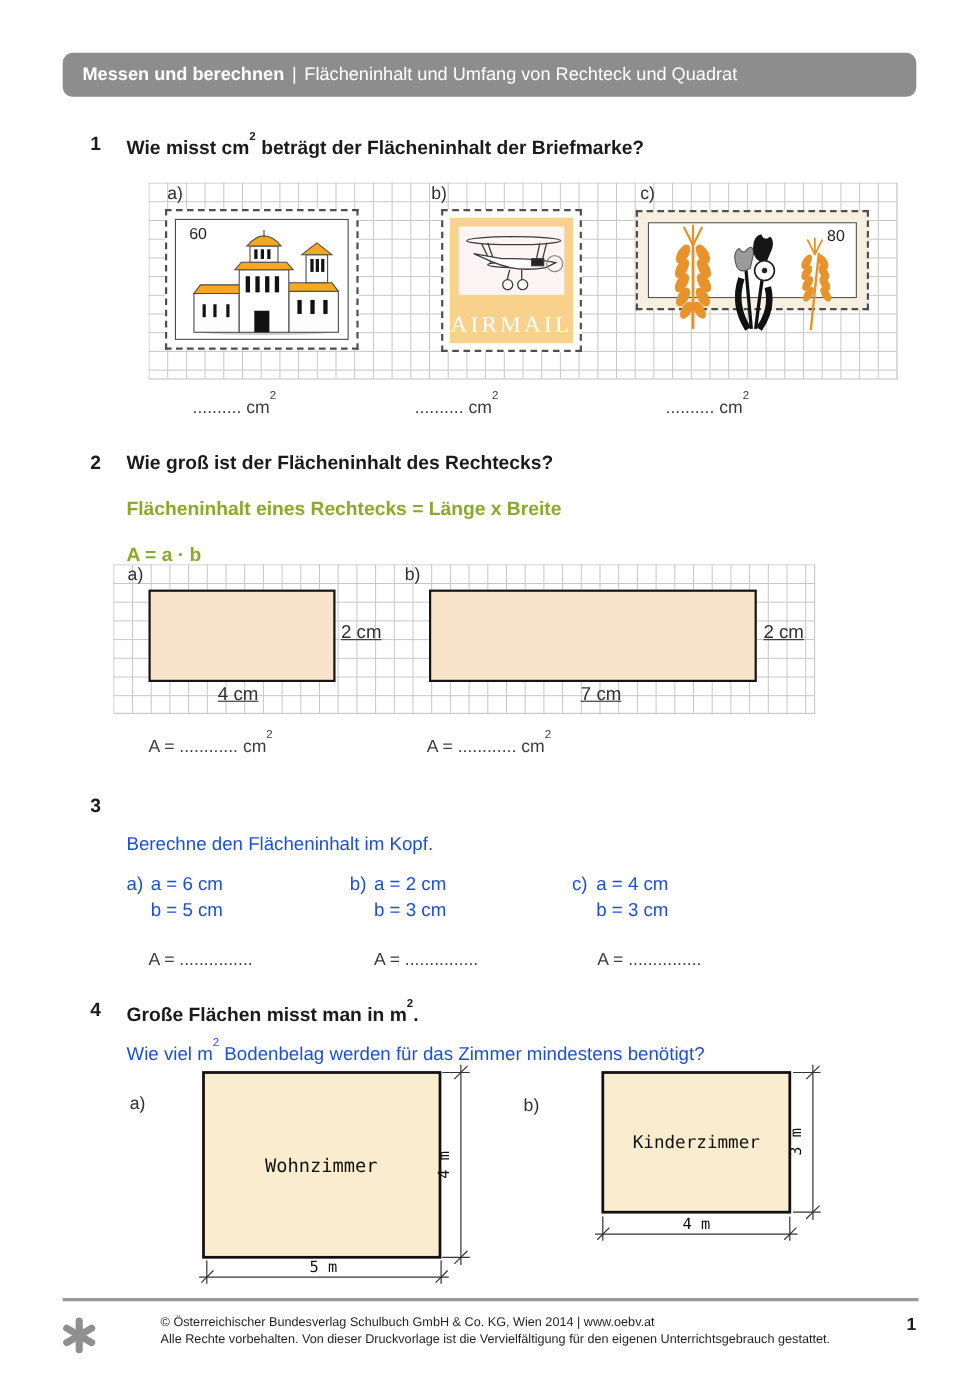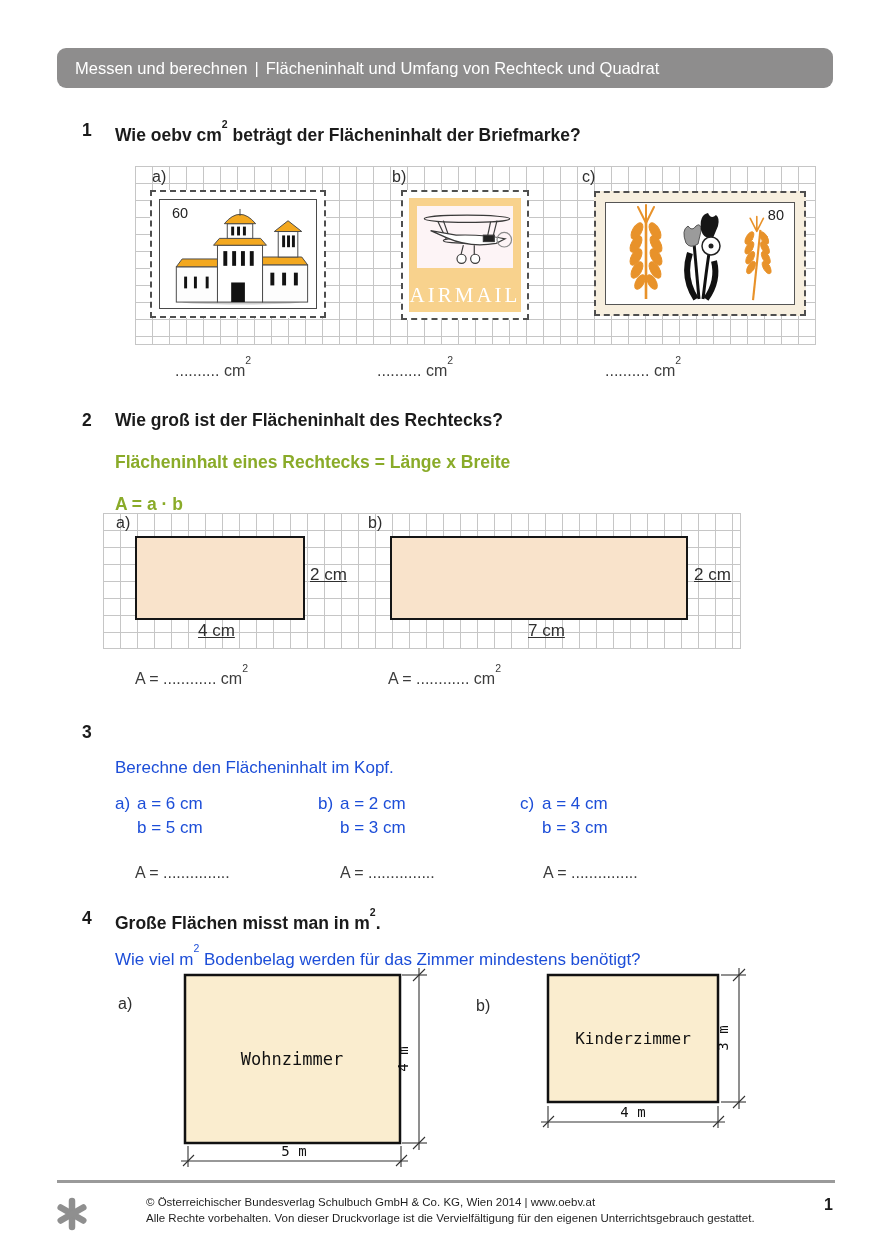--- a/index.html
+++ b/index.html
@@ -5,21 +5,21 @@
   * { margin:0; padding:0; box-sizing:border-box; }
   html,body { background:#fff; }
   body { font-family:"Liberation Sans", sans-serif; }
   .page { position:relative; width:890px; height:1259px; background:#fff; overflow:hidden; }
   .abs { position:absolute; }
 
   
   .header-bar { left:57px; top:48px; width:776px; height:40px; background:#8e8d8d;
     border-radius:9px; color:#fff; display:flex; align-items:center; padding-left:18px;
     font-size:16.5px; }
-  .header-bar .hb-title { font-weight:normal;text-align:right; }
+  .header-bar .hb-title { font-weight:bold;text-align:right; }
   .header-bar .hb-div { margin:0 7px; font-weight:normal; }
 
   
   .qhead { display:flex; font-size:17.5px; font-weight:bold; color:#1b1b1b; line-height:24px; }
   .qnum { width:33px; }
   .body-text { font-size:17px; color:#1d4ed8; line-height:24px; }
   sup.s { font-size:10.5px; position:relative; top:-6px; }
 
   
   .grid { background-image:
@@ -31,21 +31,21 @@
   
   .stamp { position:absolute; border:2px dashed #4f4f4f; }
   .stamp-a { left:150px; top:190px; width:176px; height:128px; background:#fff; }
   .stamp-a-inner { position:absolute; inset:7px; border:1px solid #4a4a4a; background:#fff; }
   .denom { position:absolute; font-size:14.5px; color:#1e1e1e; }
   .stamp-b { left:390px; top:190px; width:128px; height:130px; background:#fff; }
   .stamp-b-inner { position:absolute; inset:6px; background:#f8d28d; }
   .stamp-b-panel { position:absolute; left:8px; right:8px; top:8px; height:62px; background:#fdf4f6; }
   .airmail { position:absolute; left:0; right:0; bottom:4px; text-align:center;
     font-family:"Liberation Serif", serif; font-size:21px; letter-spacing:3px; color:#fff; }
-  .stamp-c { left:578px; top:191px; width:212px; height:125px; background:#f7efdf;margin-left:16px; }
+  .stamp-c { left:578px; top:191px; width:212px; height:91px; background:#f7efdf; }
   .stamp-c-inner { position:absolute; inset:9px; border:1px solid #555; background:#fff; }
 
   .ans { font-size:16px; color:#3c3c3c; }
 
   .formula { font-size:17.5px; font-weight:bold; color:#8aab29; line-height:24px; }
 
   .rect2 { position:absolute; background:#f9e3cb; border:2px solid #151515; }
   .dim-label { position:absolute; font-size:17px; color:#2f2f2f;text-decoration:underline; }
 
   .room-svg text { font-family:"DejaVu Sans Mono", monospace; fill:#111; }
@@ -62,21 +62,21 @@
 <div class="page">
 
   <div class="abs header-bar">
     <span class="hb-title">Messen und berechnen</span>
     <span class="hb-div">|</span>
     <span class="hb-sub">Flächeninhalt und Umfang von Rechteck und Quadrat</span>
   </div>
 
   <div class="abs qhead" style="left:82px; top:118px;">
     <span class="qnum">1</span>
-    <span><span>Wie oebv cm</span><sup class="s">2</sup><span> beträgt der Flächeninhalt der Briefmarke?</span></span>
+    <span><span>Wie misst cm</span><sup class="s">2</sup><span> beträgt der Flächeninhalt der Briefmarke?</span></span>
   </div>
 
   <div class="abs grid" style="left:135px; top:166px; width:681px; height:179px;">
     <div class="abs grid-label" style="left:17px; top:2px;">a)</div>
     <div class="abs grid-label" style="left:257px; top:2px;">b)</div>
     <div class="abs grid-label" style="left:447px; top:2px;">c)</div>
 
     <div class="stamp stamp-a" style="left:15px; top:24px;">
       <div class="stamp-a-inner">
         <span class="denom" style="left:12px; top:5px;">60</span>

